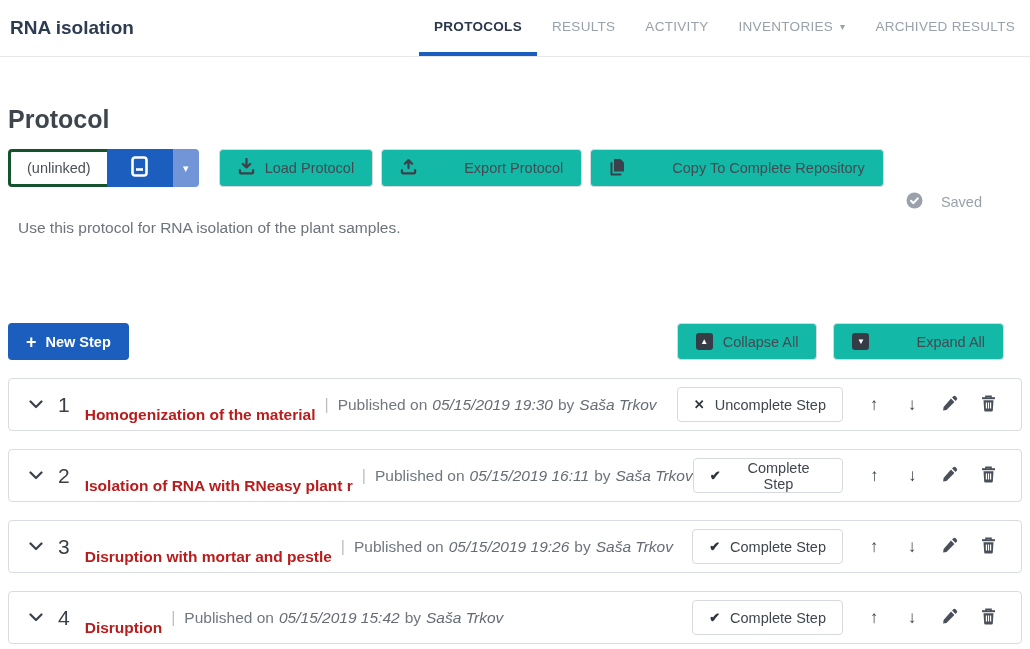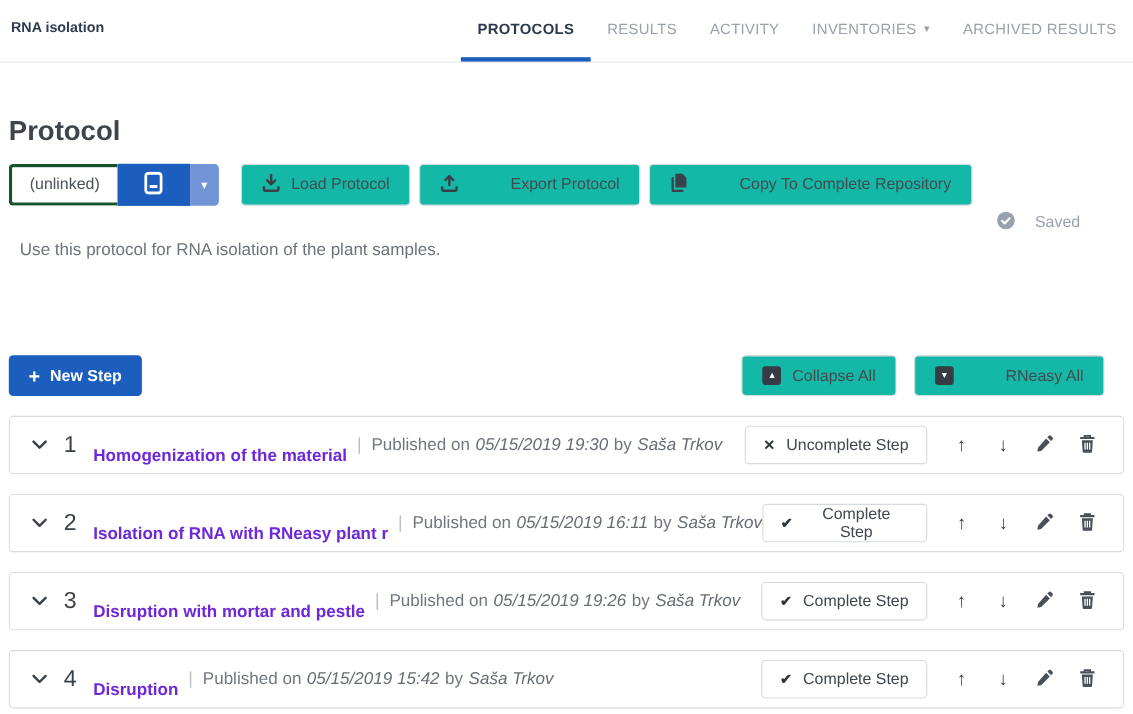--- a/index.html
+++ b/index.html
@@ -1,21 +1,21 @@
 <!DOCTYPE html>
 <html><head>
 <meta charset="utf-8">
 <style>
   * { box-sizing: border-box; margin: 0; padding: 0; }
   html, body { width: 1030px; height: 649px; background: #ffffff; overflow: hidden; }
   body { font-family: "Liberation Sans", sans-serif; color: #3a4049; }
 
   
   .header { position: relative; height: 57px; border-bottom: 1px solid #e7e8ea; display: flex; }
-  .page-title { margin: 17px 0 0 10px; font-size: 13px; font-weight: 700; color: #2e3c52; }
+  .page-title { margin: 17px 0 0 10px; font-size: 19px; font-weight: 700; color: #2e3c52; }
   .tabs { margin-left: auto; display: flex; align-items: stretch; }
   .tab { display: flex; align-items: center; gap: 7px; padding: 0 15px; font-size: 13.5px;
          letter-spacing: 0.3px; color: #99a1aa; cursor: pointer; border-bottom: 4px solid transparent; }
   .tab.active { color: #2a374d; font-weight: 700; border-bottom-color: #1b5ebd; }
   .tab .caret { font-size: 10px; color: #99a1aa; }
 
   
   .main { padding: 0 8px; }
   h2.section-title { margin: 48px 0 15px 0; font-size: 25px; font-weight: 700; color: #3e454c; }
 
@@ -49,21 +49,21 @@
   .right-buttons .btn { height: 37px; }
   .sq { width: 17px; height: 17px; background: #353c45; border-radius: 3px; color: #fff;
         font-size: 8px; display: inline-flex; align-items: center; justify-content: center; line-height: 1; }
 
   
   .step-row { margin-top: 18px; height: 53px; border: 1px solid #d9dce1; border-radius: 4px;
               display: flex; align-items: center; padding: 0 14px 0 20px; background: #fff; }
   .step-row:first-of-type { margin-top: 19px; }
   .chev { display: inline-flex; align-items: center; margin-right: 15px; cursor: pointer; }
   .num { font-size: 21px; color: #3a4049; margin-right: 15px; }
-  .step-title { font-size: 15.5px; font-weight: 700; color: #6d28d9; white-space: nowrap; margin-top: 20px; }
+  .step-title { font-size: 15.5px; font-weight: 700; color: #b91c1c; white-space: nowrap; margin-top: 20px; }
   .sep { margin: 0 9px; color: #b9bec5; font-size: 16px; }
   .meta { display: flex; gap: 5px; font-size: 15.5px; color: #71777f; white-space: nowrap; }
   .meta em { font-style: italic; color: #666c74; }
 
   .controls { margin-left: auto; display: flex; align-items: center; }
   .action-btn { height: 35px; background: #fff; border: 1px solid #d6dade; border-radius: 4px;
                 display: inline-flex; align-items: center; gap: 10px; padding: 0 16px;
                 font-size: 14.5px; color: #3f464e; margin-right: 12px; }
   .action-btn .glyph { font-size: 13px; font-weight: 700; color: #2f353c; }
   .icon-btn { width: 38px; height: 35px; background: transparent; border: none;
@@ -162,21 +162,21 @@
       <span class="plus">+</span>
       <span>New Step</span>
     </button>
     <div class="right-buttons">
       <button class="btn">
         <span class="sq">▲</span>
         <span>Collapse All</span>
       </button>
       <button class="btn">
         <span class="sq">▼</span>
-        <span>RNeasy All</span>
+        <span>Expand All</span>
       </button>
     </div>
   </div>
 
   <div class="step-row">
     <span class="chev">
       <svg width="14" height="9" viewBox="0 0 14 9">
           <path d="M1.5 1.5l5.5 5.5 5.5-5.5" stroke="#3a414b" stroke-width="2.2" fill="none" stroke-linecap="round" stroke-linejoin="round"></path>
         </svg>
     </span>

